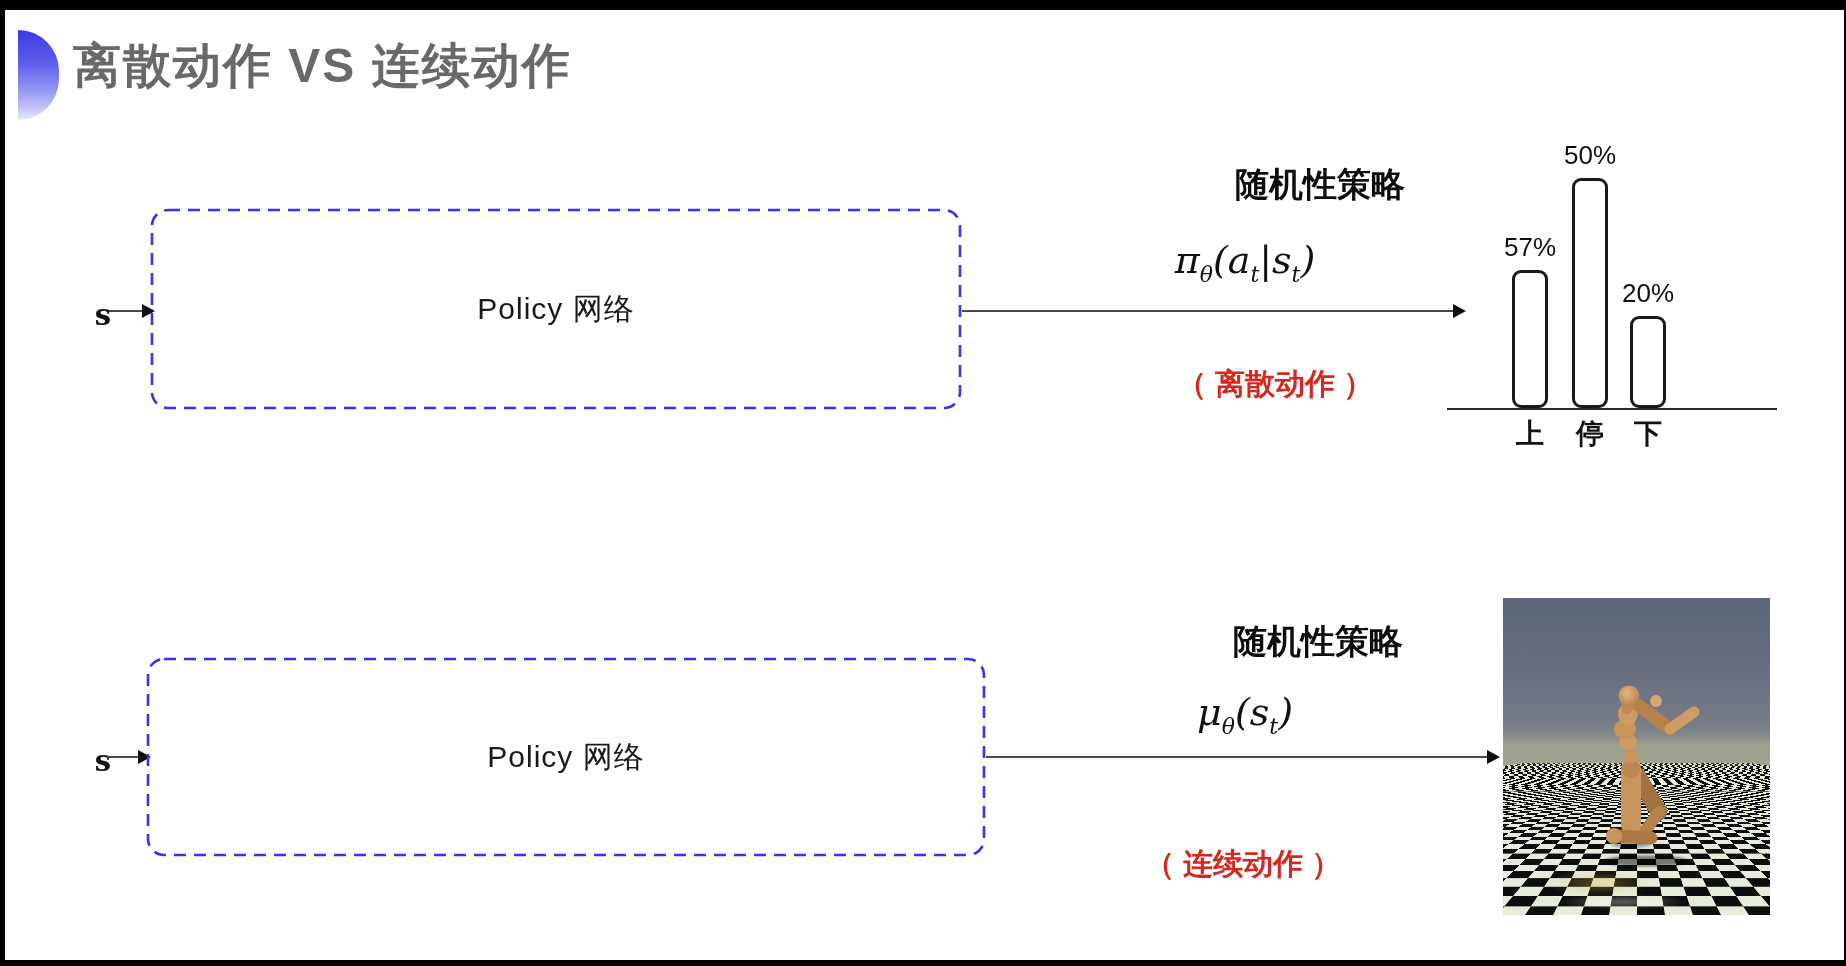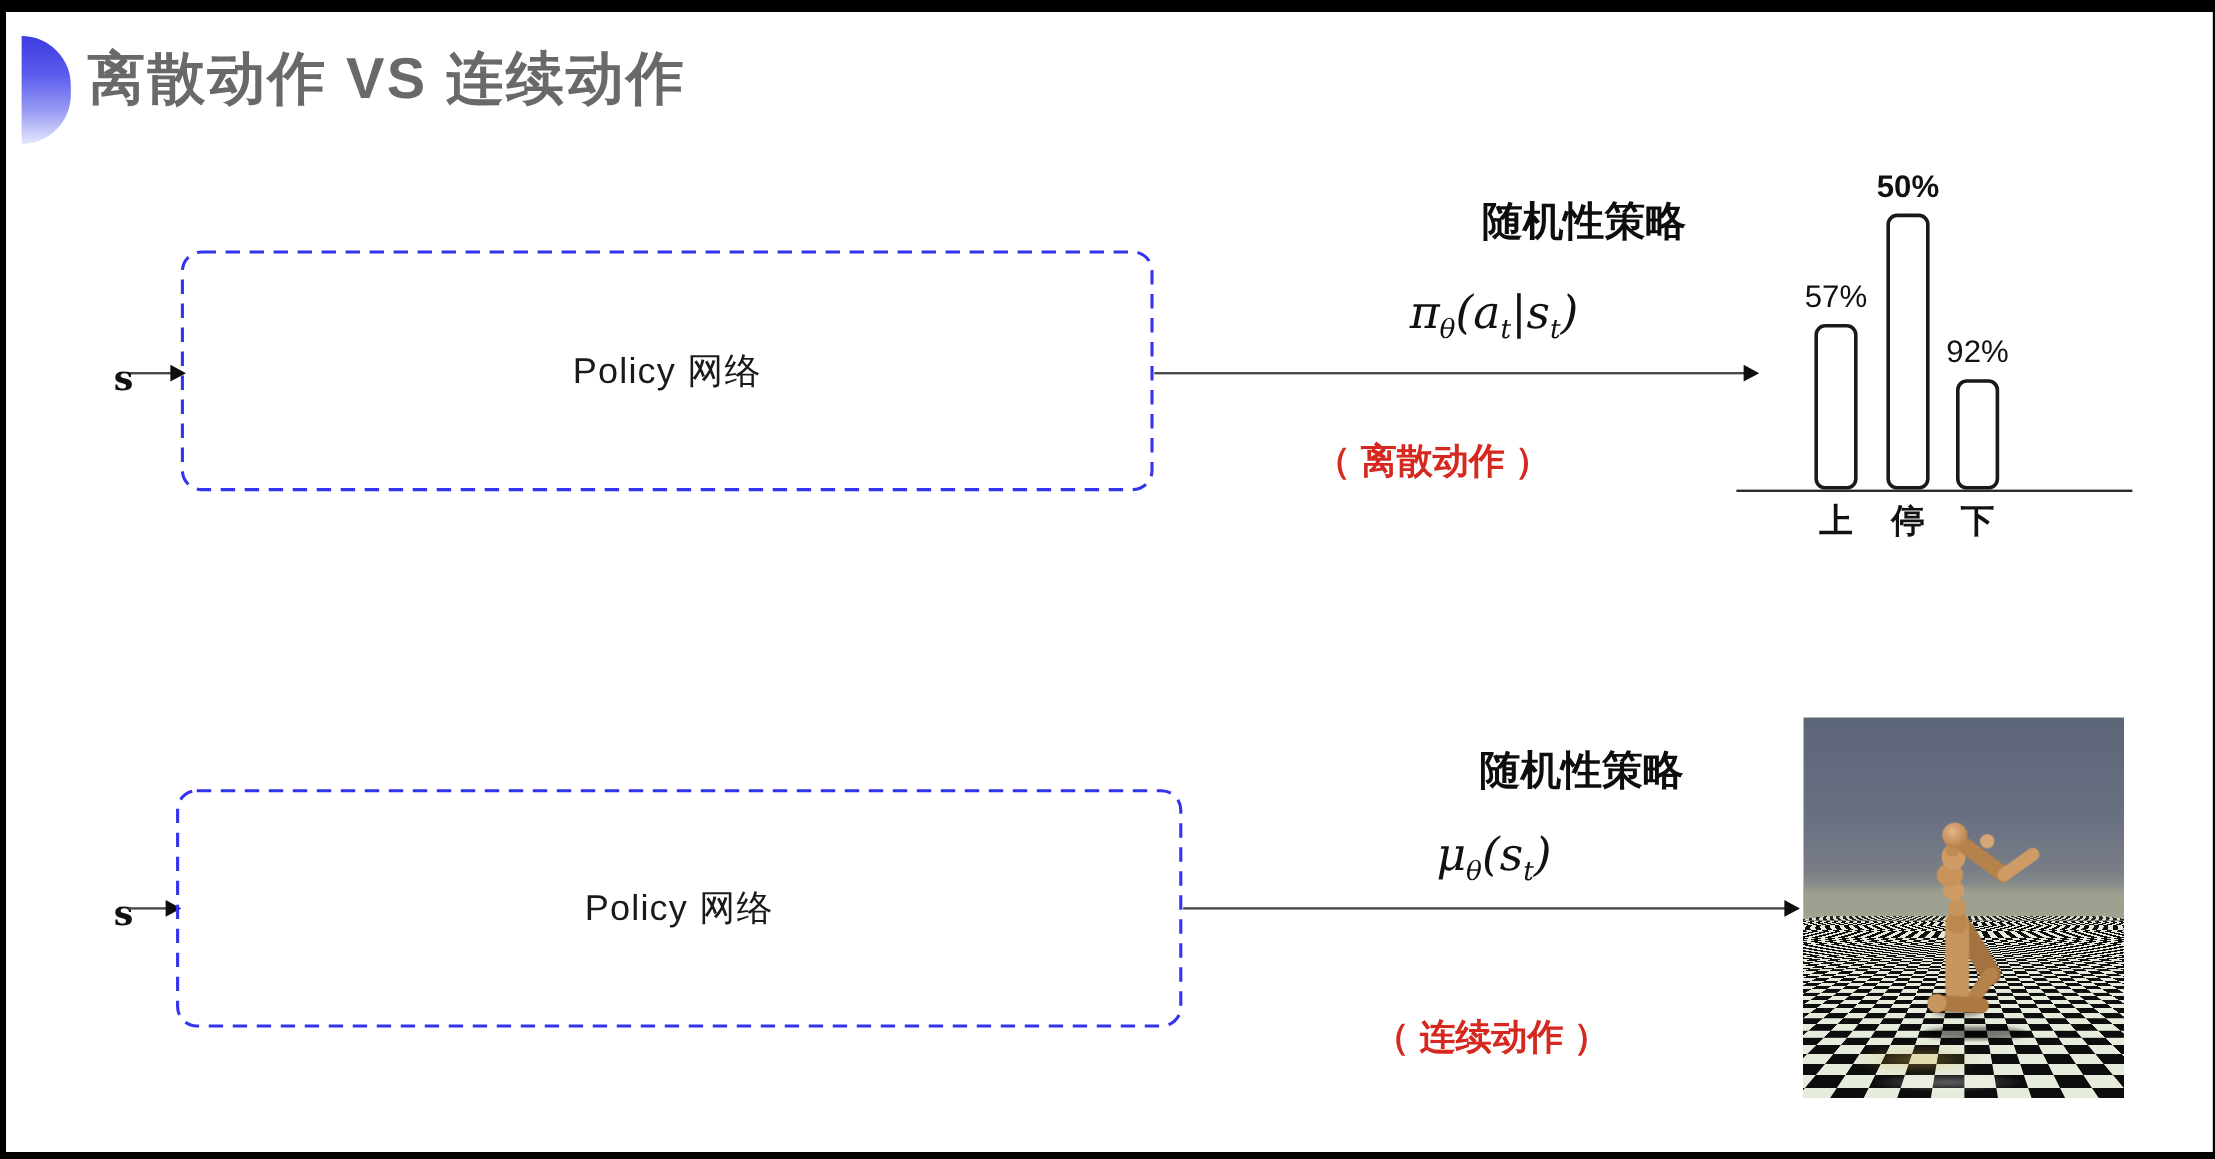--- a/index.html
+++ b/index.html
@@ -69,32 +69,32 @@
       <svg viewBox="0 0 812 202" preserveAspectRatio="none">
         <rect x="2" y="2" width="808" height="198" rx="16" fill="none" stroke="#3434ee" stroke-width="2.6" stroke-dasharray="12 8"></rect>
       </svg>
       <span class="boxlabel">Policy 网络</span>
     </div>
 
     <div class="harrow" style="left:957px;top:300px;width:492px;"></div>
 
     <div class="policy-name" style="left:1080px;top:152px;">随机性策略</div>
     <div class="formula" style="left:1080px;top:228px;"><span>π</span><sub>θ</sub><span>(</span><span>a</span><sub>t</sub><span>|</span><span>s</span><sub>t</sub><span>)</span></div>
-    <div class="note" style="left:1019px;top:354px;color:#d5291f;">（ 离散动作 ）</div>
+    <div class="note" style="left:1100px;top:354px;color:#d5291f;">（ 离散动作 ）</div>
 
     <div class="chart" id="prob-chart">
       <div class="baseline"></div>
     <div class="bar" style="left: 65px; top: 150px; height: 138px;"></div>
         <div class="vlabel" style="left: 38px; top: 112px;">57%</div>
         <div class="clabel" style="left: 53px;">上</div>
         <div class="bar" style="left: 125px; top: 58px; height: 230px;"></div>
-        <div class="vlabel" style="left: 98px; top: 20px; font-weight: bold;">50%</div>
+        <div class="vlabel" style="left: 98px; top: 20px;">50%</div>
         <div class="clabel" style="left: 113px;">停</div>
         <div class="bar" style="left: 183px; top: 196px; height: 92px;"></div>
-        <div class="vlabel" style="left: 156px; top: 158px;">92%</div>
+        <div class="vlabel" style="left: 156px; top: 158px;">20%</div>
         <div class="clabel" style="left: 171px;">下</div>
       </div>
 
     <div class="s-label" style="left:78px;top:734px;">s</div>
     <div class="harrow" style="left:102px;top:746px;width:32px;"></div>
 
     <div class="policy-box" style="left:141px;top:647px;width:840px;height:200px;">
       <svg viewBox="0 0 840 200" preserveAspectRatio="none">
         <rect x="2" y="2" width="836" height="196" rx="16" fill="none" stroke="#3434ee" stroke-width="2.6" stroke-dasharray="12 8"></rect>
       </svg>

